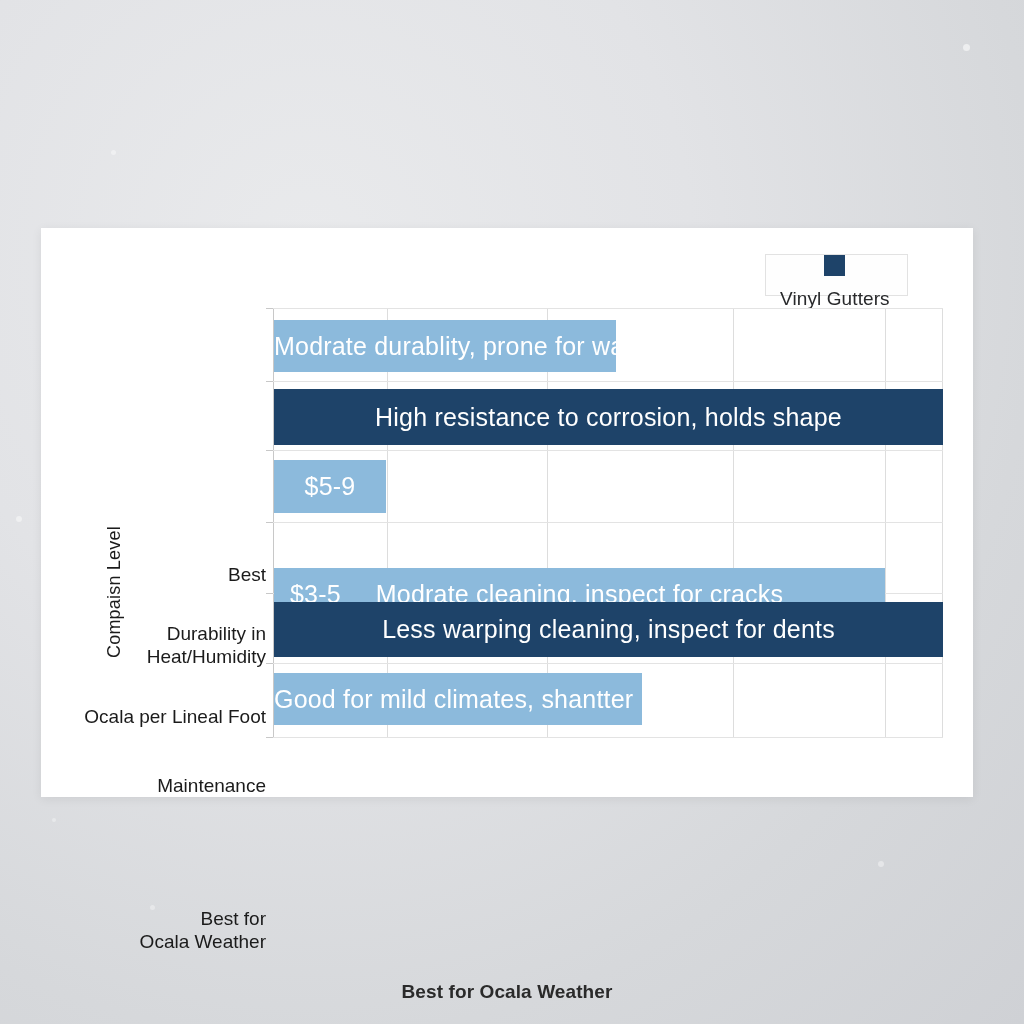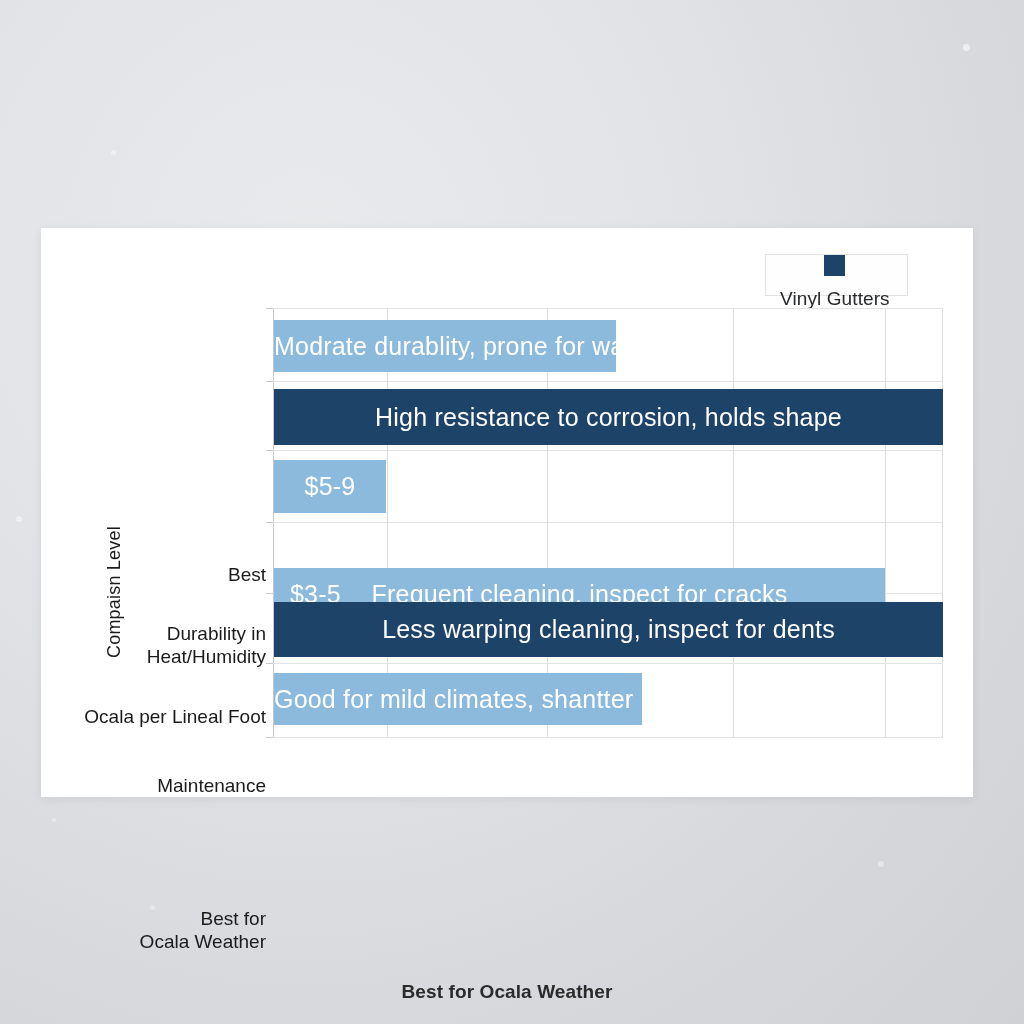--- a/index.html
+++ b/index.html
@@ -218,21 +218,21 @@
     <div class="bar dark" style="left:1px;top:81px;width:669px;height:56px;">
       <span class="bar-label center">High resistance to corrosion, holds shape</span>
     </div>
 
     <div class="bar light" style="left:1px;top:152px;width:112px;height:53px;">
       <span class="bar-label center">$5-9</span>
     </div>
 
     <div class="bar light" style="left:1px;top:224px;width:611px;height:52px;margin-top:36px;">
       <span class="bar-label lead">$3-5</span>
-      <span class="bar-label center">Frequent cleaning, inspect for cracks</span>
+      <span class="bar-label center">Modrate cleaning, inspect for cracks</span>
     </div>
 
     <div class="bar dark" style="left:1px;top:294px;width:669px;height:55px;">
       <span class="bar-label center">Less warping cleaning, inspect for dents</span>
     </div>
 
     <div class="bar light" style="left:1px;top:365px;width:368px;height:52px;">
       <span class="bar-label center">Good for mild climates, shantter lifesam</span>
     </div>
   </div>

